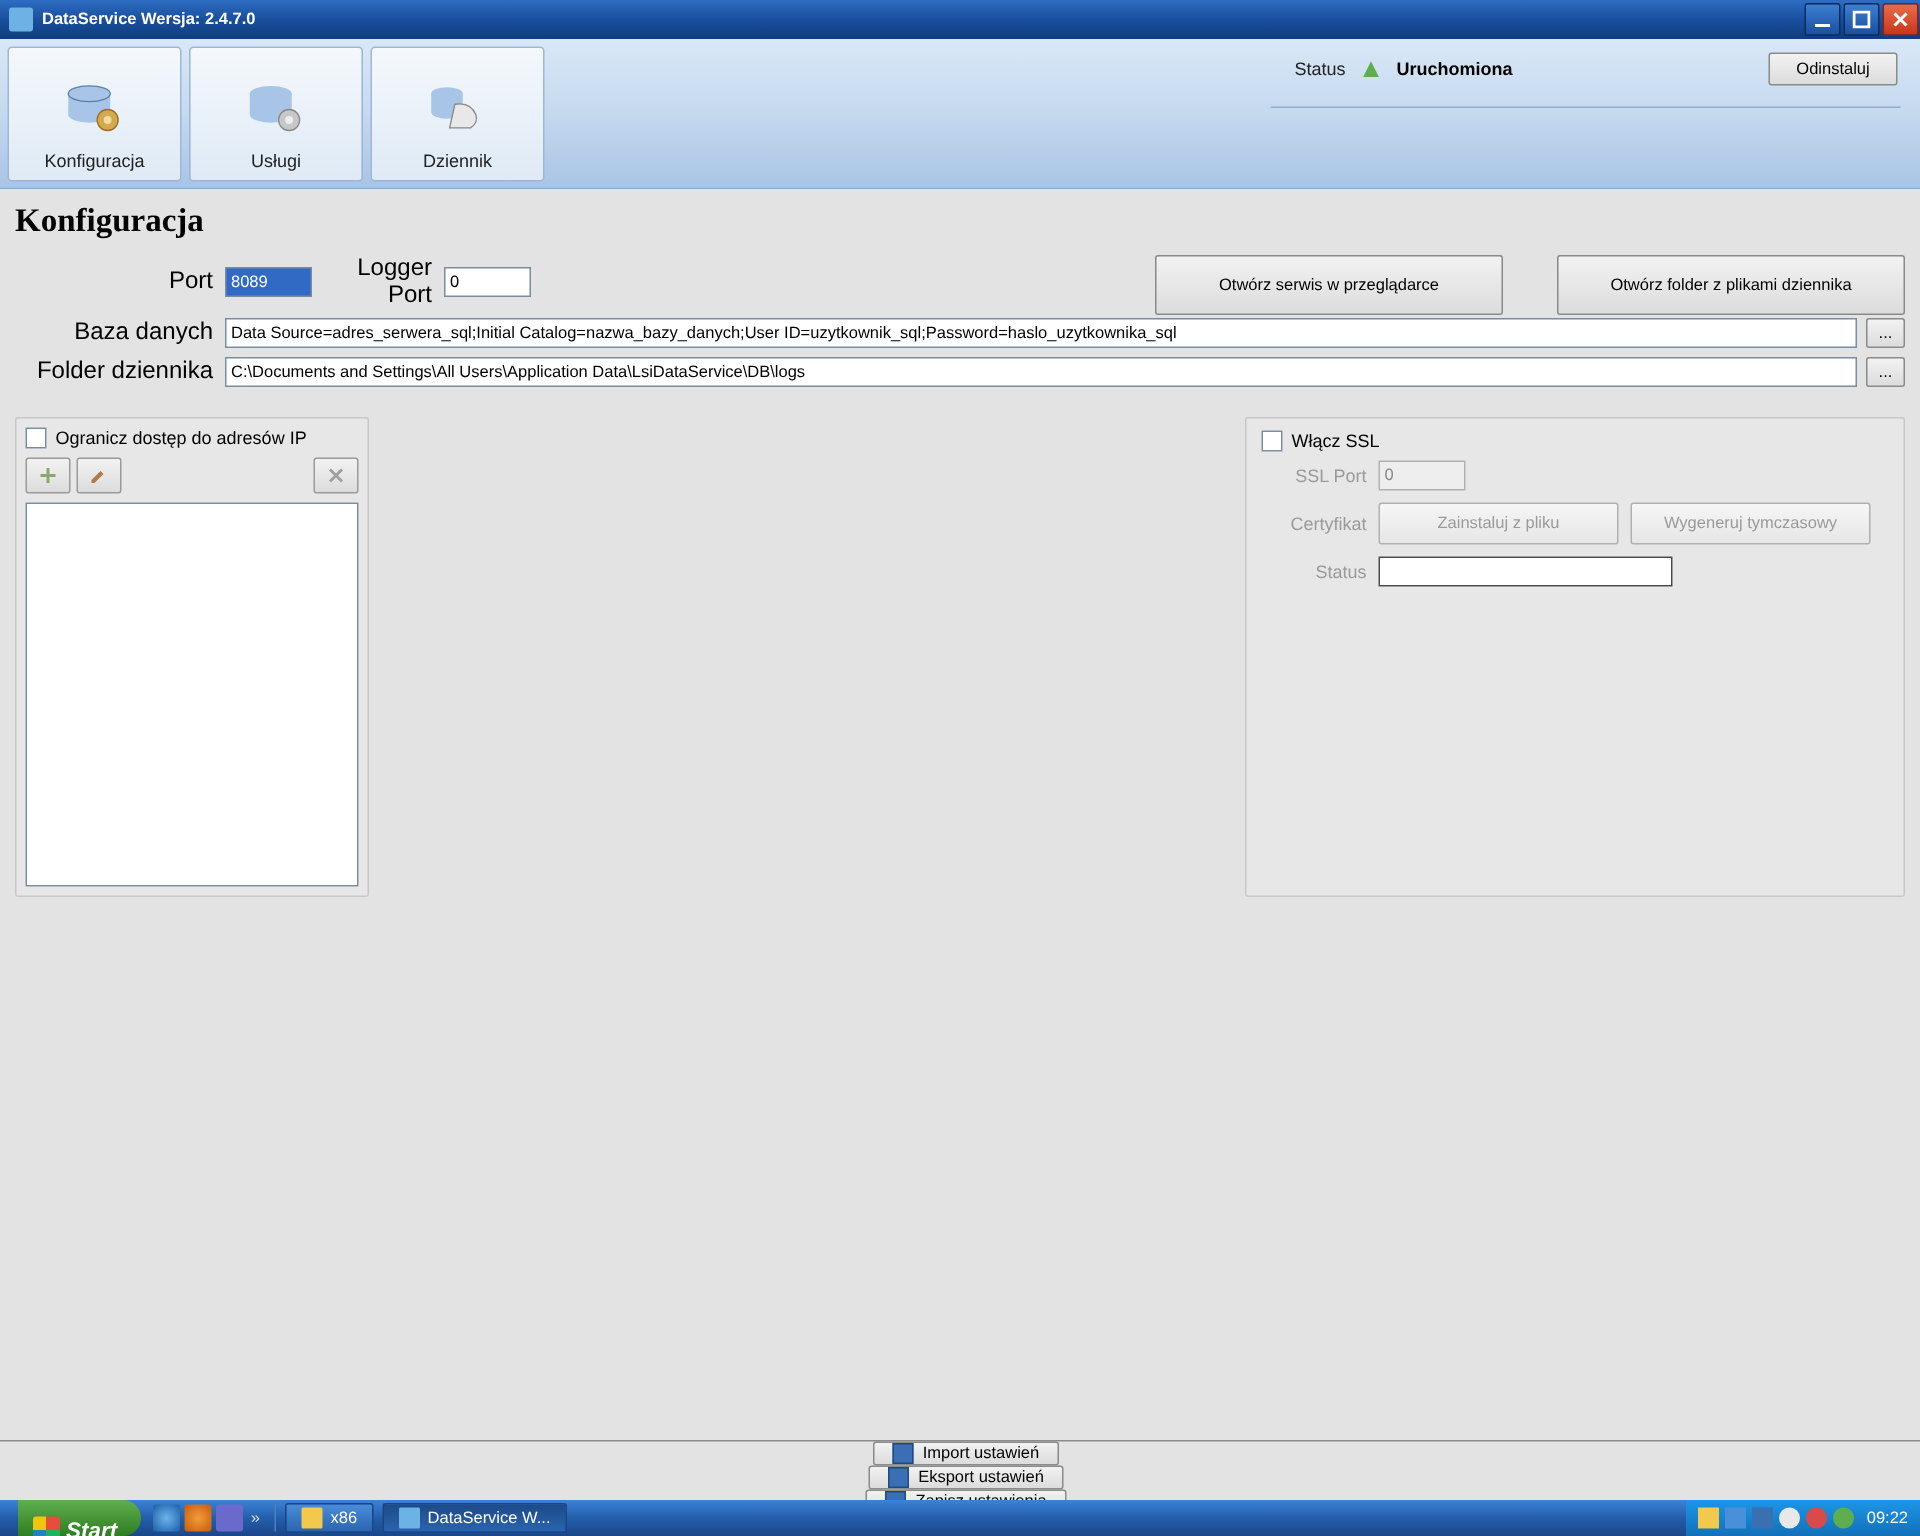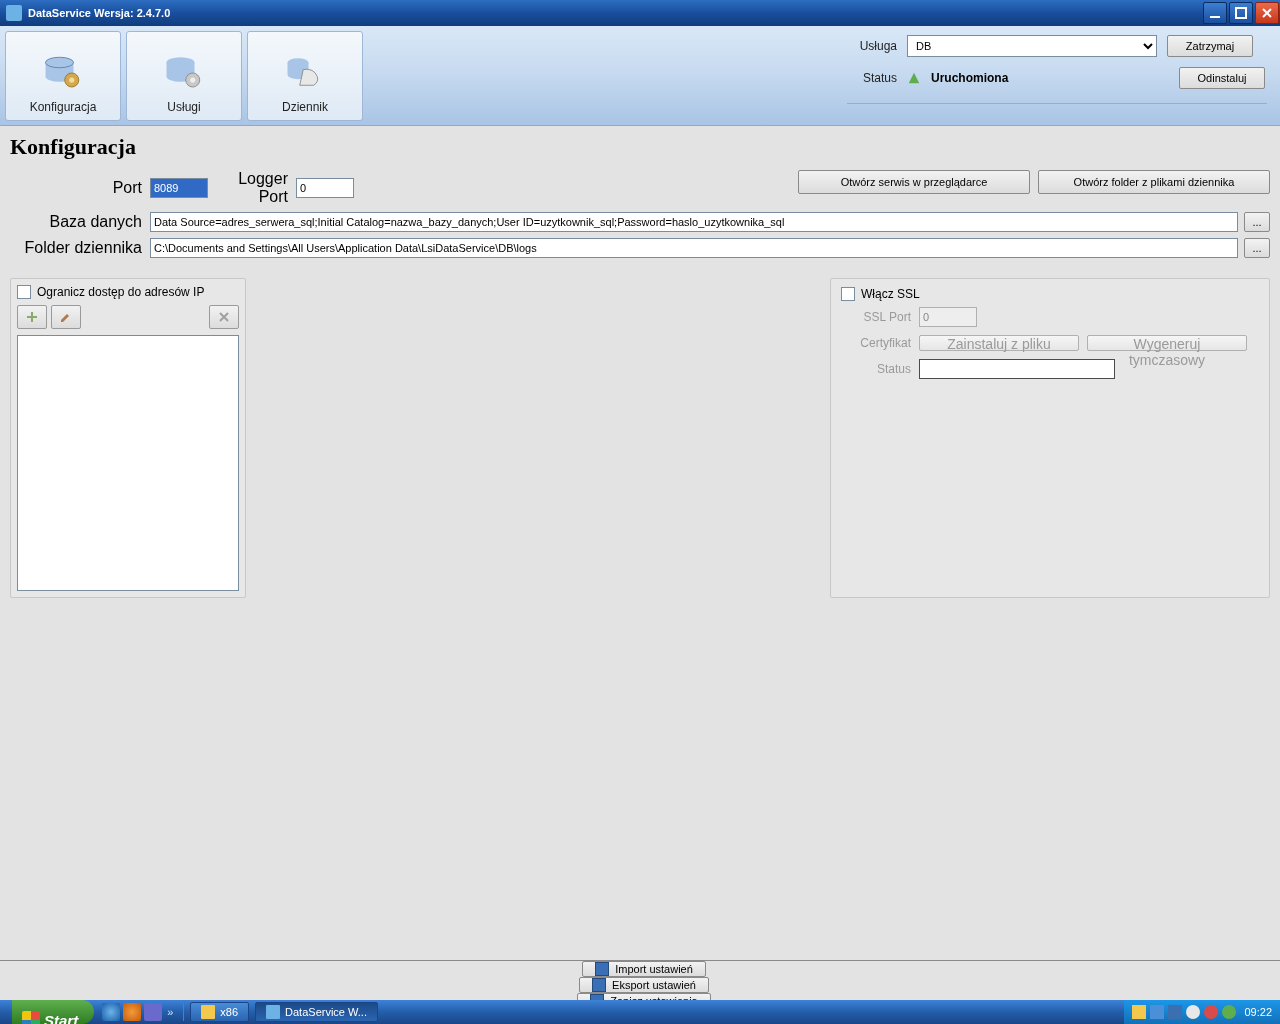--- a/index.html
+++ b/index.html
@@ -108,24 +108,24 @@
   font-size:11px; padding:1px 3px;
 }
 .input-selected { background:#316ac5; color:#fff; }
 .browse-btn {
   width:26px; height:20px; margin-left:6px;
   background:linear-gradient(to bottom,#f2f2f2,#dcdcdc);
   border:1px solid #8a8a8a; border-radius:2px; cursor:pointer;
   font-size:11px;
 }
 .wide-btn {
-  height:24px;
+  height:40px;
   background:linear-gradient(to bottom,#f2f2f2,#dcdcdc);
   border:1px solid #8a8a8a; border-radius:2px;
-  font-size:11px; padding:0 14px; cursor:pointer;
+  font-size:11px; padding:0 14px; cursor:pointer;margin-left:28px;
 }
 .top-form { position:relative; }
 .right-buttons { position:absolute; right:0; top:0; display:flex; gap:8px; }
 
 .panels { display:flex; gap:12px; margin-top:20px;justify-content:space-between; }
 .ip-panel {
   width: 236px;
   border:1px solid #c8c8c8;
   background:#e7e7e7;
   border-radius:2px;
@@ -152,24 +152,24 @@
   padding:8px 10px;
 }
 .ssl-row { display:flex; align-items:center; margin-bottom:8px; gap:8px;}
 .ssl-label { width:70px; text-align:right; color:#9a9a9a; font-size:12px;}
 .ssl-input {
   width:58px; height:20px;
   background:#eeeeee; border:1px solid #b0b0b0;
   font-size:11px; padding:1px 3px; color:#888;
 }
 .ssl-btn {
-  height:16px; padding:0 12px;
+  height:28px; padding:0 12px;
   background:linear-gradient(to bottom,#f6f6f6,#e6e6e6);
   border:1px solid #b0b0b0; border-radius:2px;
-  color:#9a9a9a; font-size:14px;
+  color:#9a9a9a; font-size:11px;
 }
 .ssl-status-box {
   width:196px; height:20px; background:#fff;
   border:1px solid #4a4a4a;
 }
 
 .bottombar {
   position:absolute;
   left:0; right:0; bottom:24px;
   height:40px;
@@ -281,27 +281,20 @@
   <div class="tool-tab">
     <svg class="tool-tab-icon" viewBox="0 0 48 48">
         <ellipse class="db-cyl" cx="16" cy="12" rx="12" ry="5"></ellipse>
         <path class="db-cyl" d="M4 12 v14 a12 5 0 0 0 24 0 v-14"></path>
         <path d="M22 20 q12 -2 16 8 q2 6 -4 10 l-16 0 z" fill="#e8e8e8" stroke="#888"></path>
       </svg>
     <span class="tool-tab-label">Dziennik</span>
   </div>
 
   <div class="toolbar-right">
-    <div class="tr-row">
-      <span class="tr-label">Usługa</span>
-      <select class="tr-select">
-        <option>DB</option>
-      </select>
-      <button class="tr-btn">Zatrzymaj</button>
-    </div>
     <div class="tr-row">
       <span class="tr-label">Status</span>
       <svg class="status-icon" viewBox="0 0 16 16">
           <path d="M8 2 L14 14 L2 14 Z" fill="#5fae4e"></path>
         </svg>
       <span class="status-text" style="width:238px">Uruchomiona</span>
       <button class="tr-btn">Odinstaluj</button>
     </div>
     <div class="status-line"></div>
   </div>

